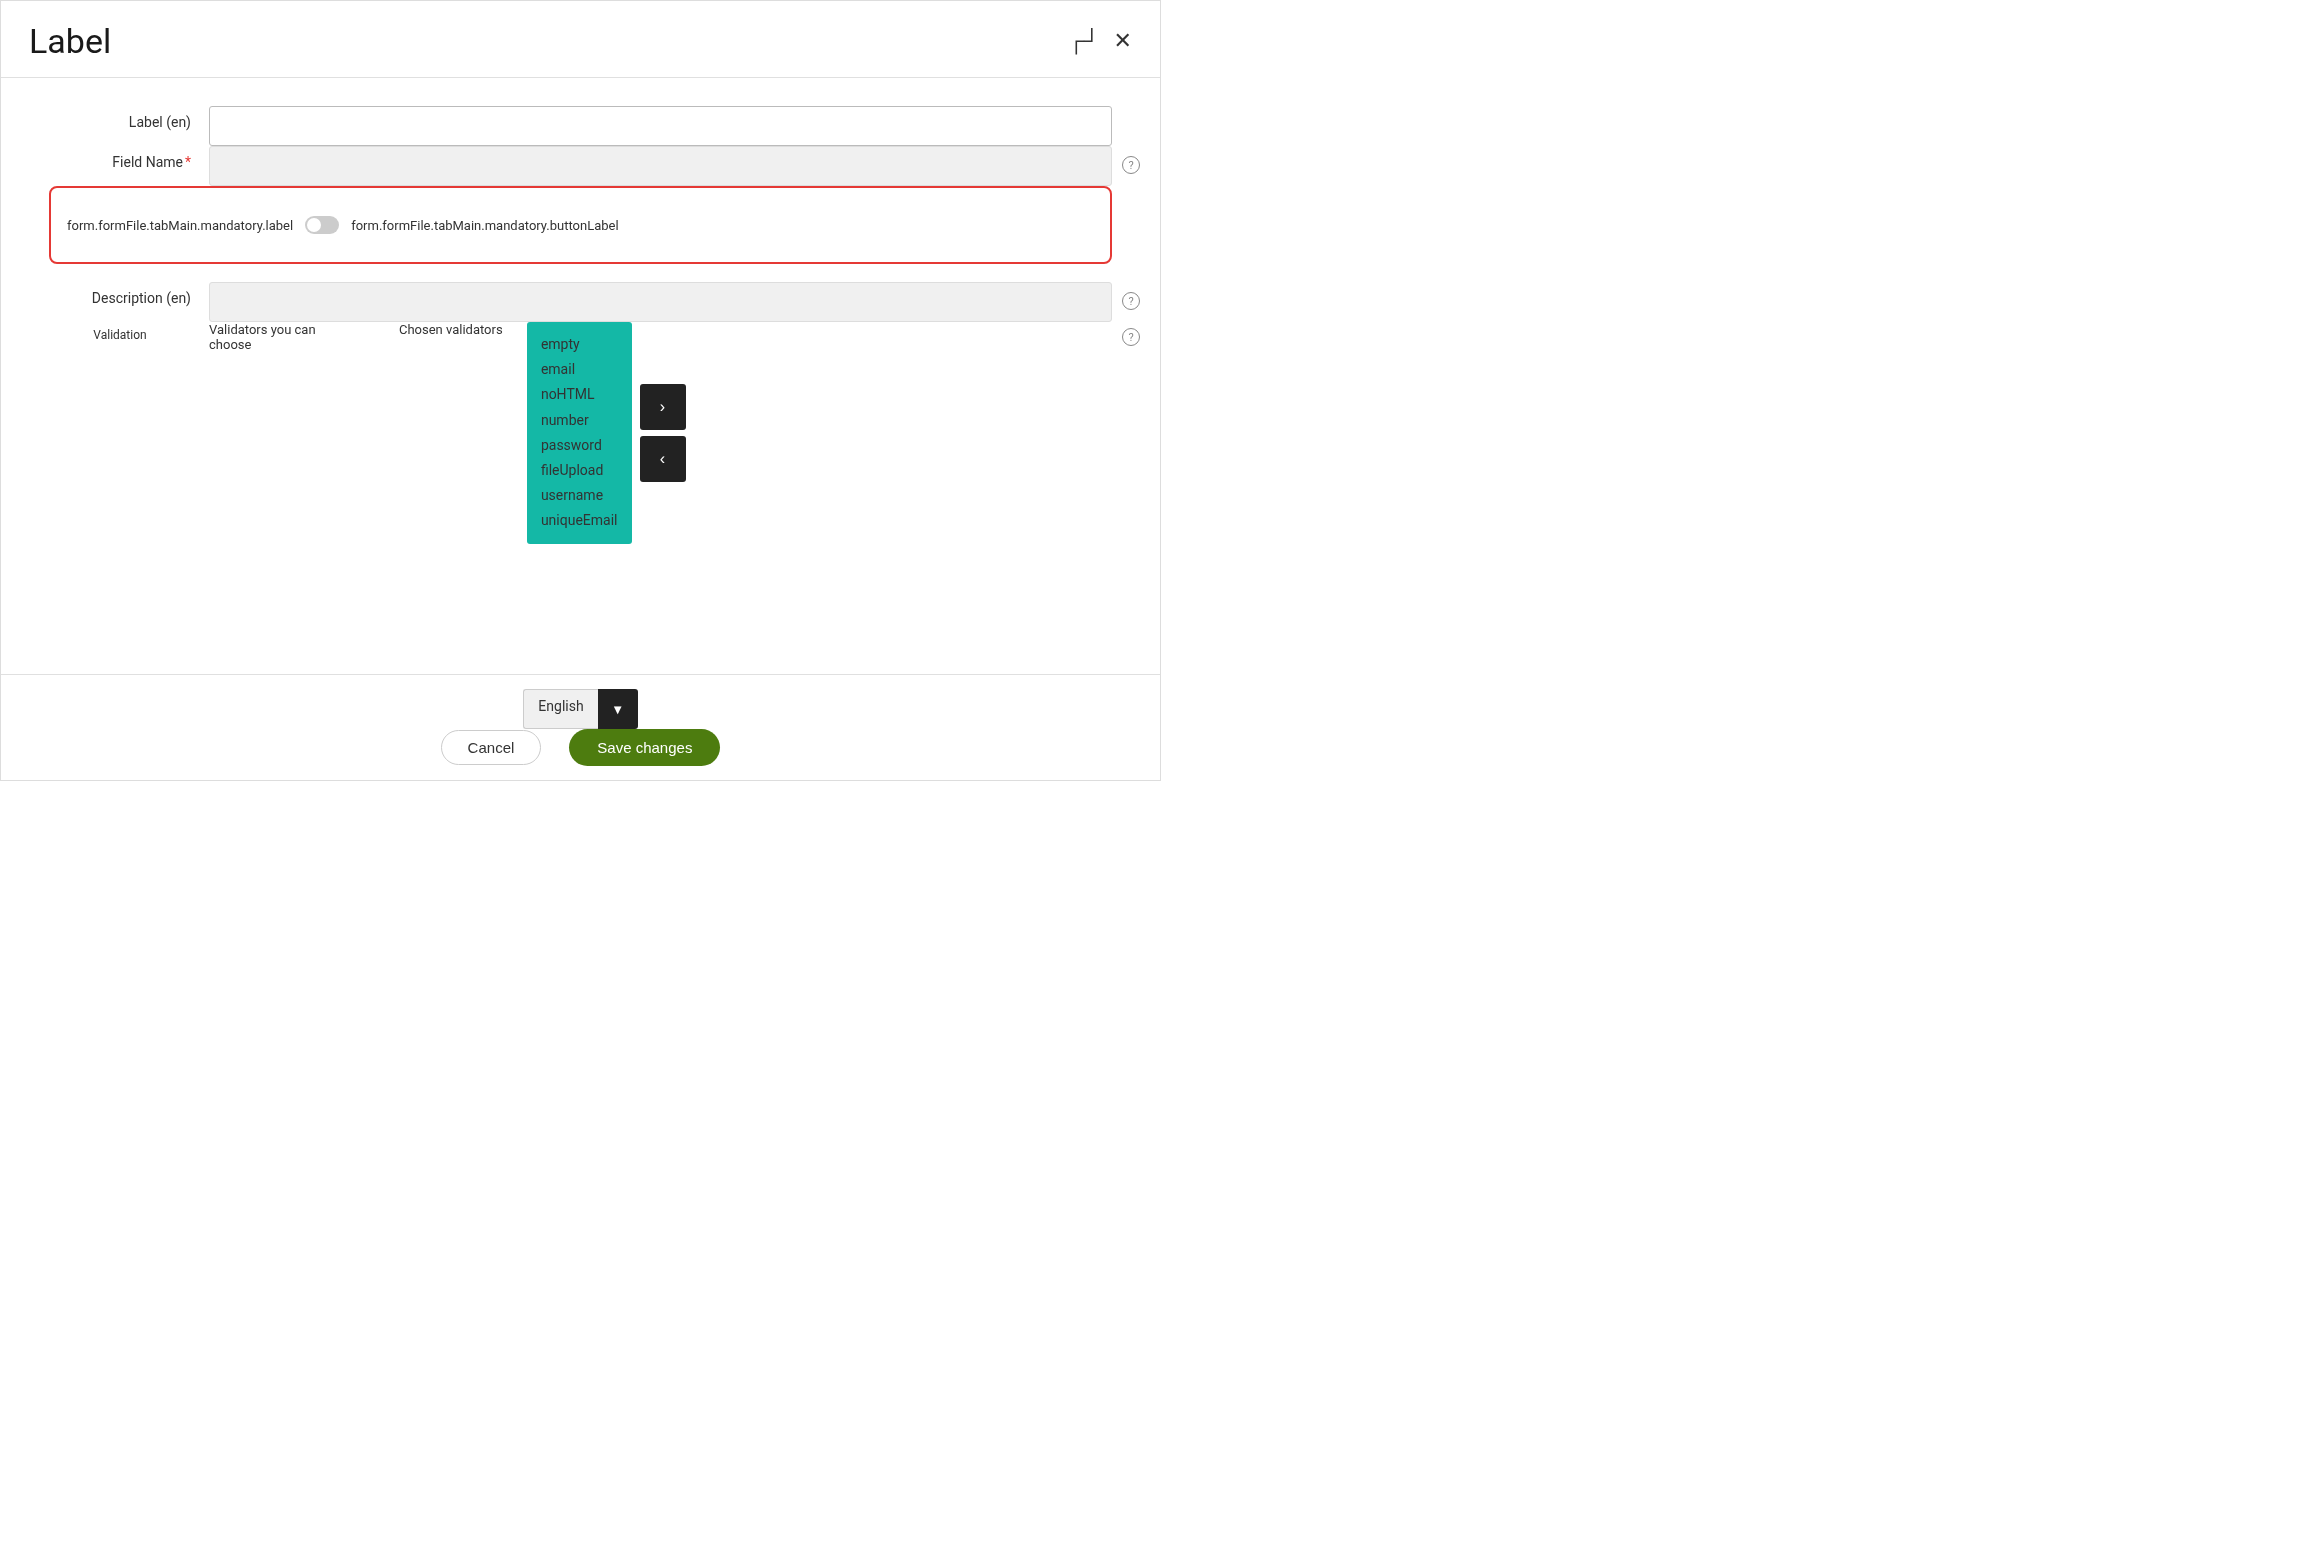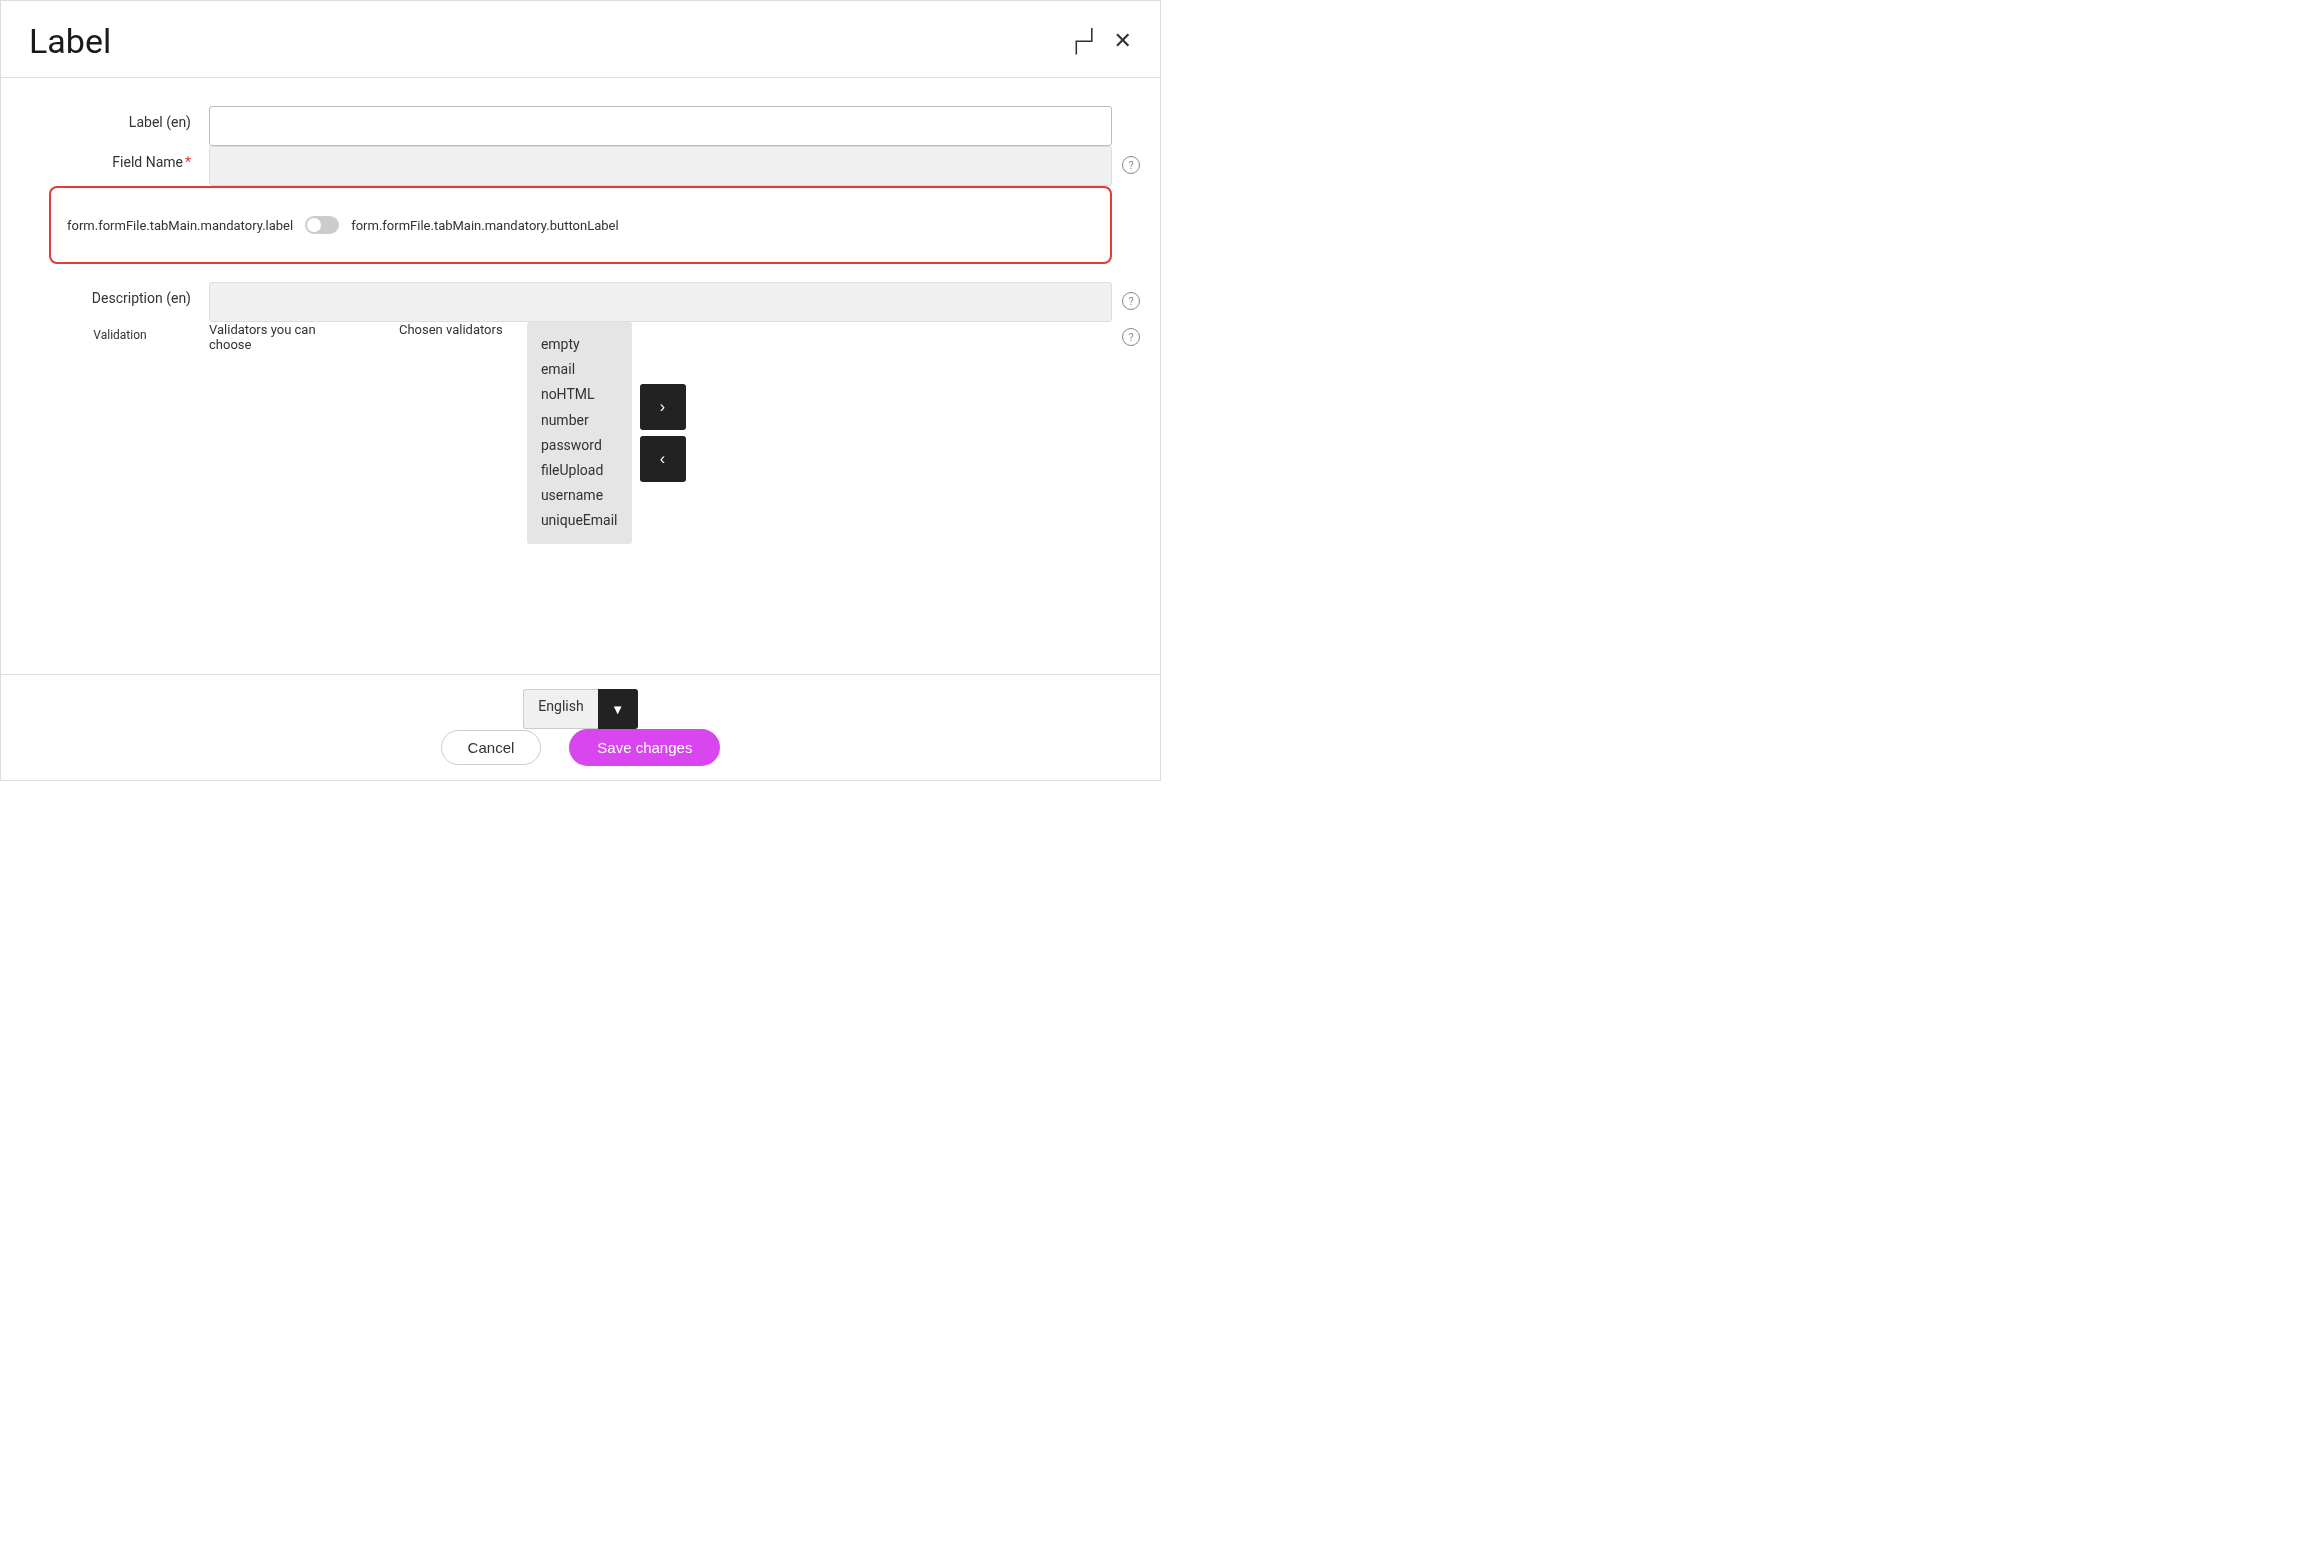--- a/index.html
+++ b/index.html
@@ -213,21 +213,21 @@
     }
 
     .validation-panels {
       display: flex;
       align-items: stretch;
       gap: 0;
     }
 
     .validators-list {
       flex: 1;
-      background: #e5e5e5;
+      background: #14b8a6;
       border-radius: 3px;
       padding: 10px 14px;
       min-height: 200px;
       font-size: 14px;
       color: #333;
     }
 
     .validators-list div {
       line-height: 1.8;
     }
@@ -316,21 +316,21 @@
       background: #fff;
       border: 1.5px solid #ccc;
       border-radius: 20px;
       padding: 8px 26px;
       font-size: 15px;
       color: #333;
       cursor: pointer;
     }
 
     .save-btn {
-      background: #d946ef;
+      background: #4d7c0f;
       border: none;
       border-radius: 20px;
       padding: 10px 28px;
       font-size: 15px;
       color: #fff;
       cursor: pointer;
       font-weight: 500;
     }
   </style>
 </head>

